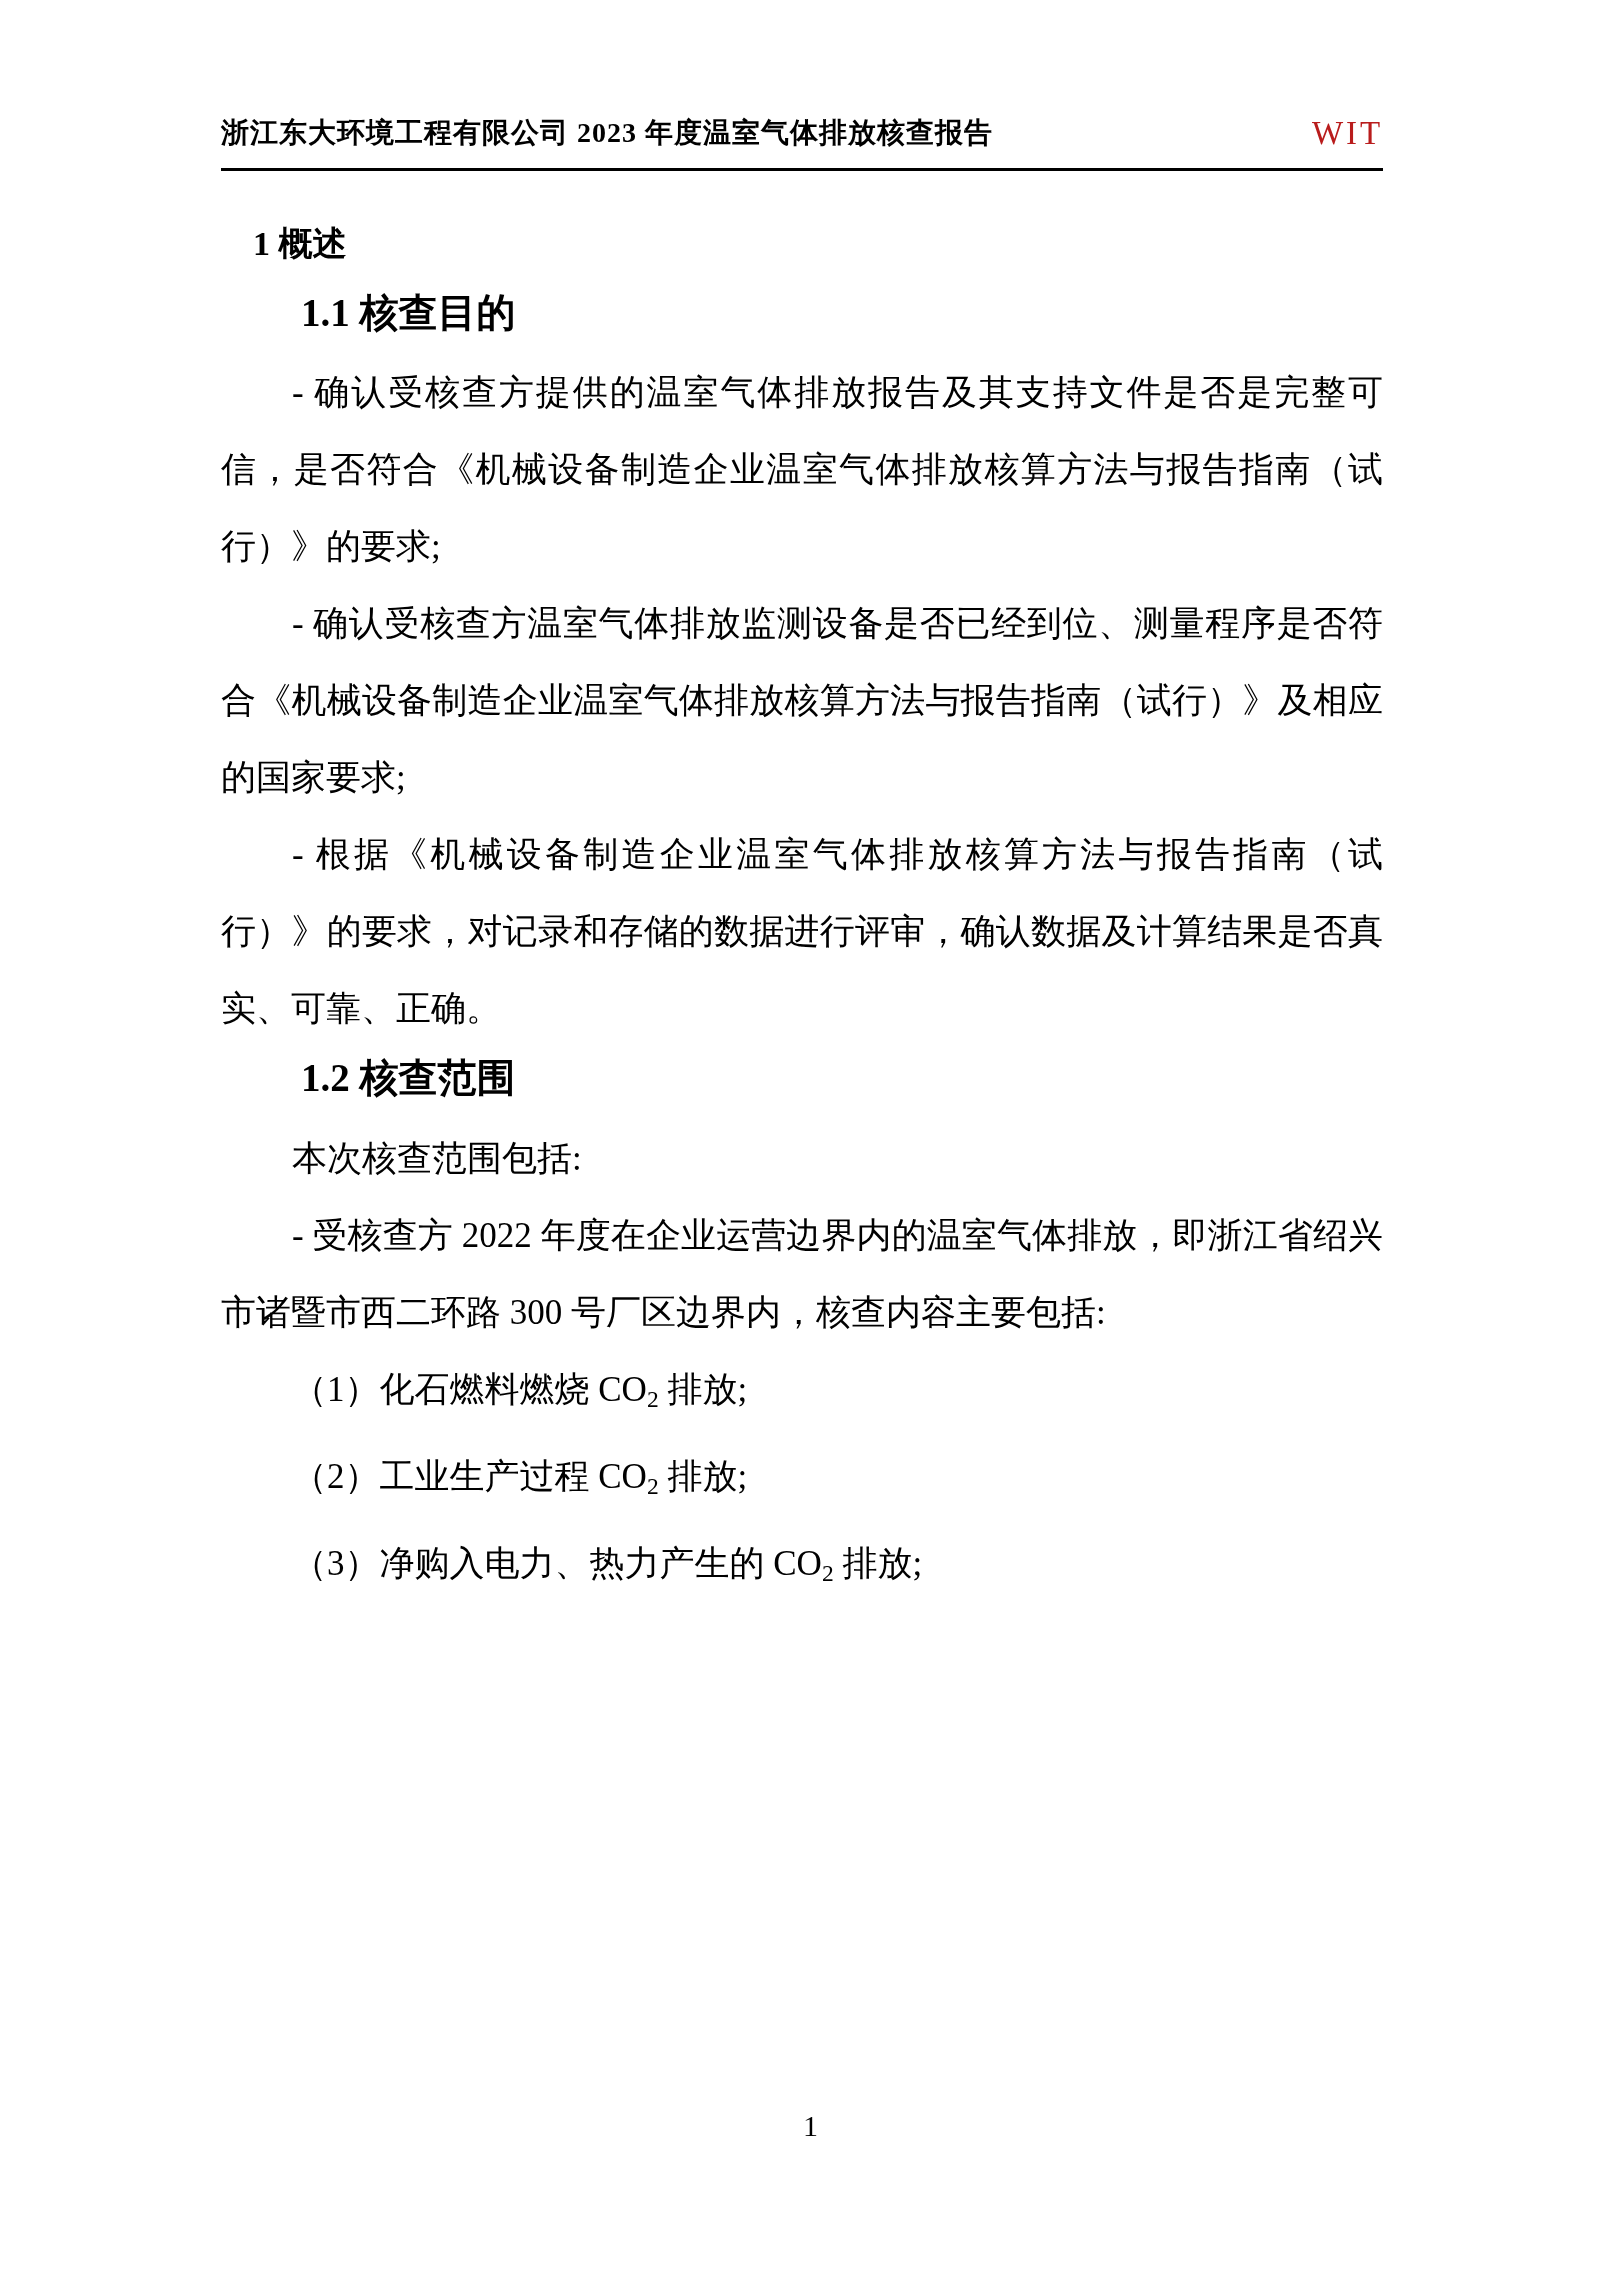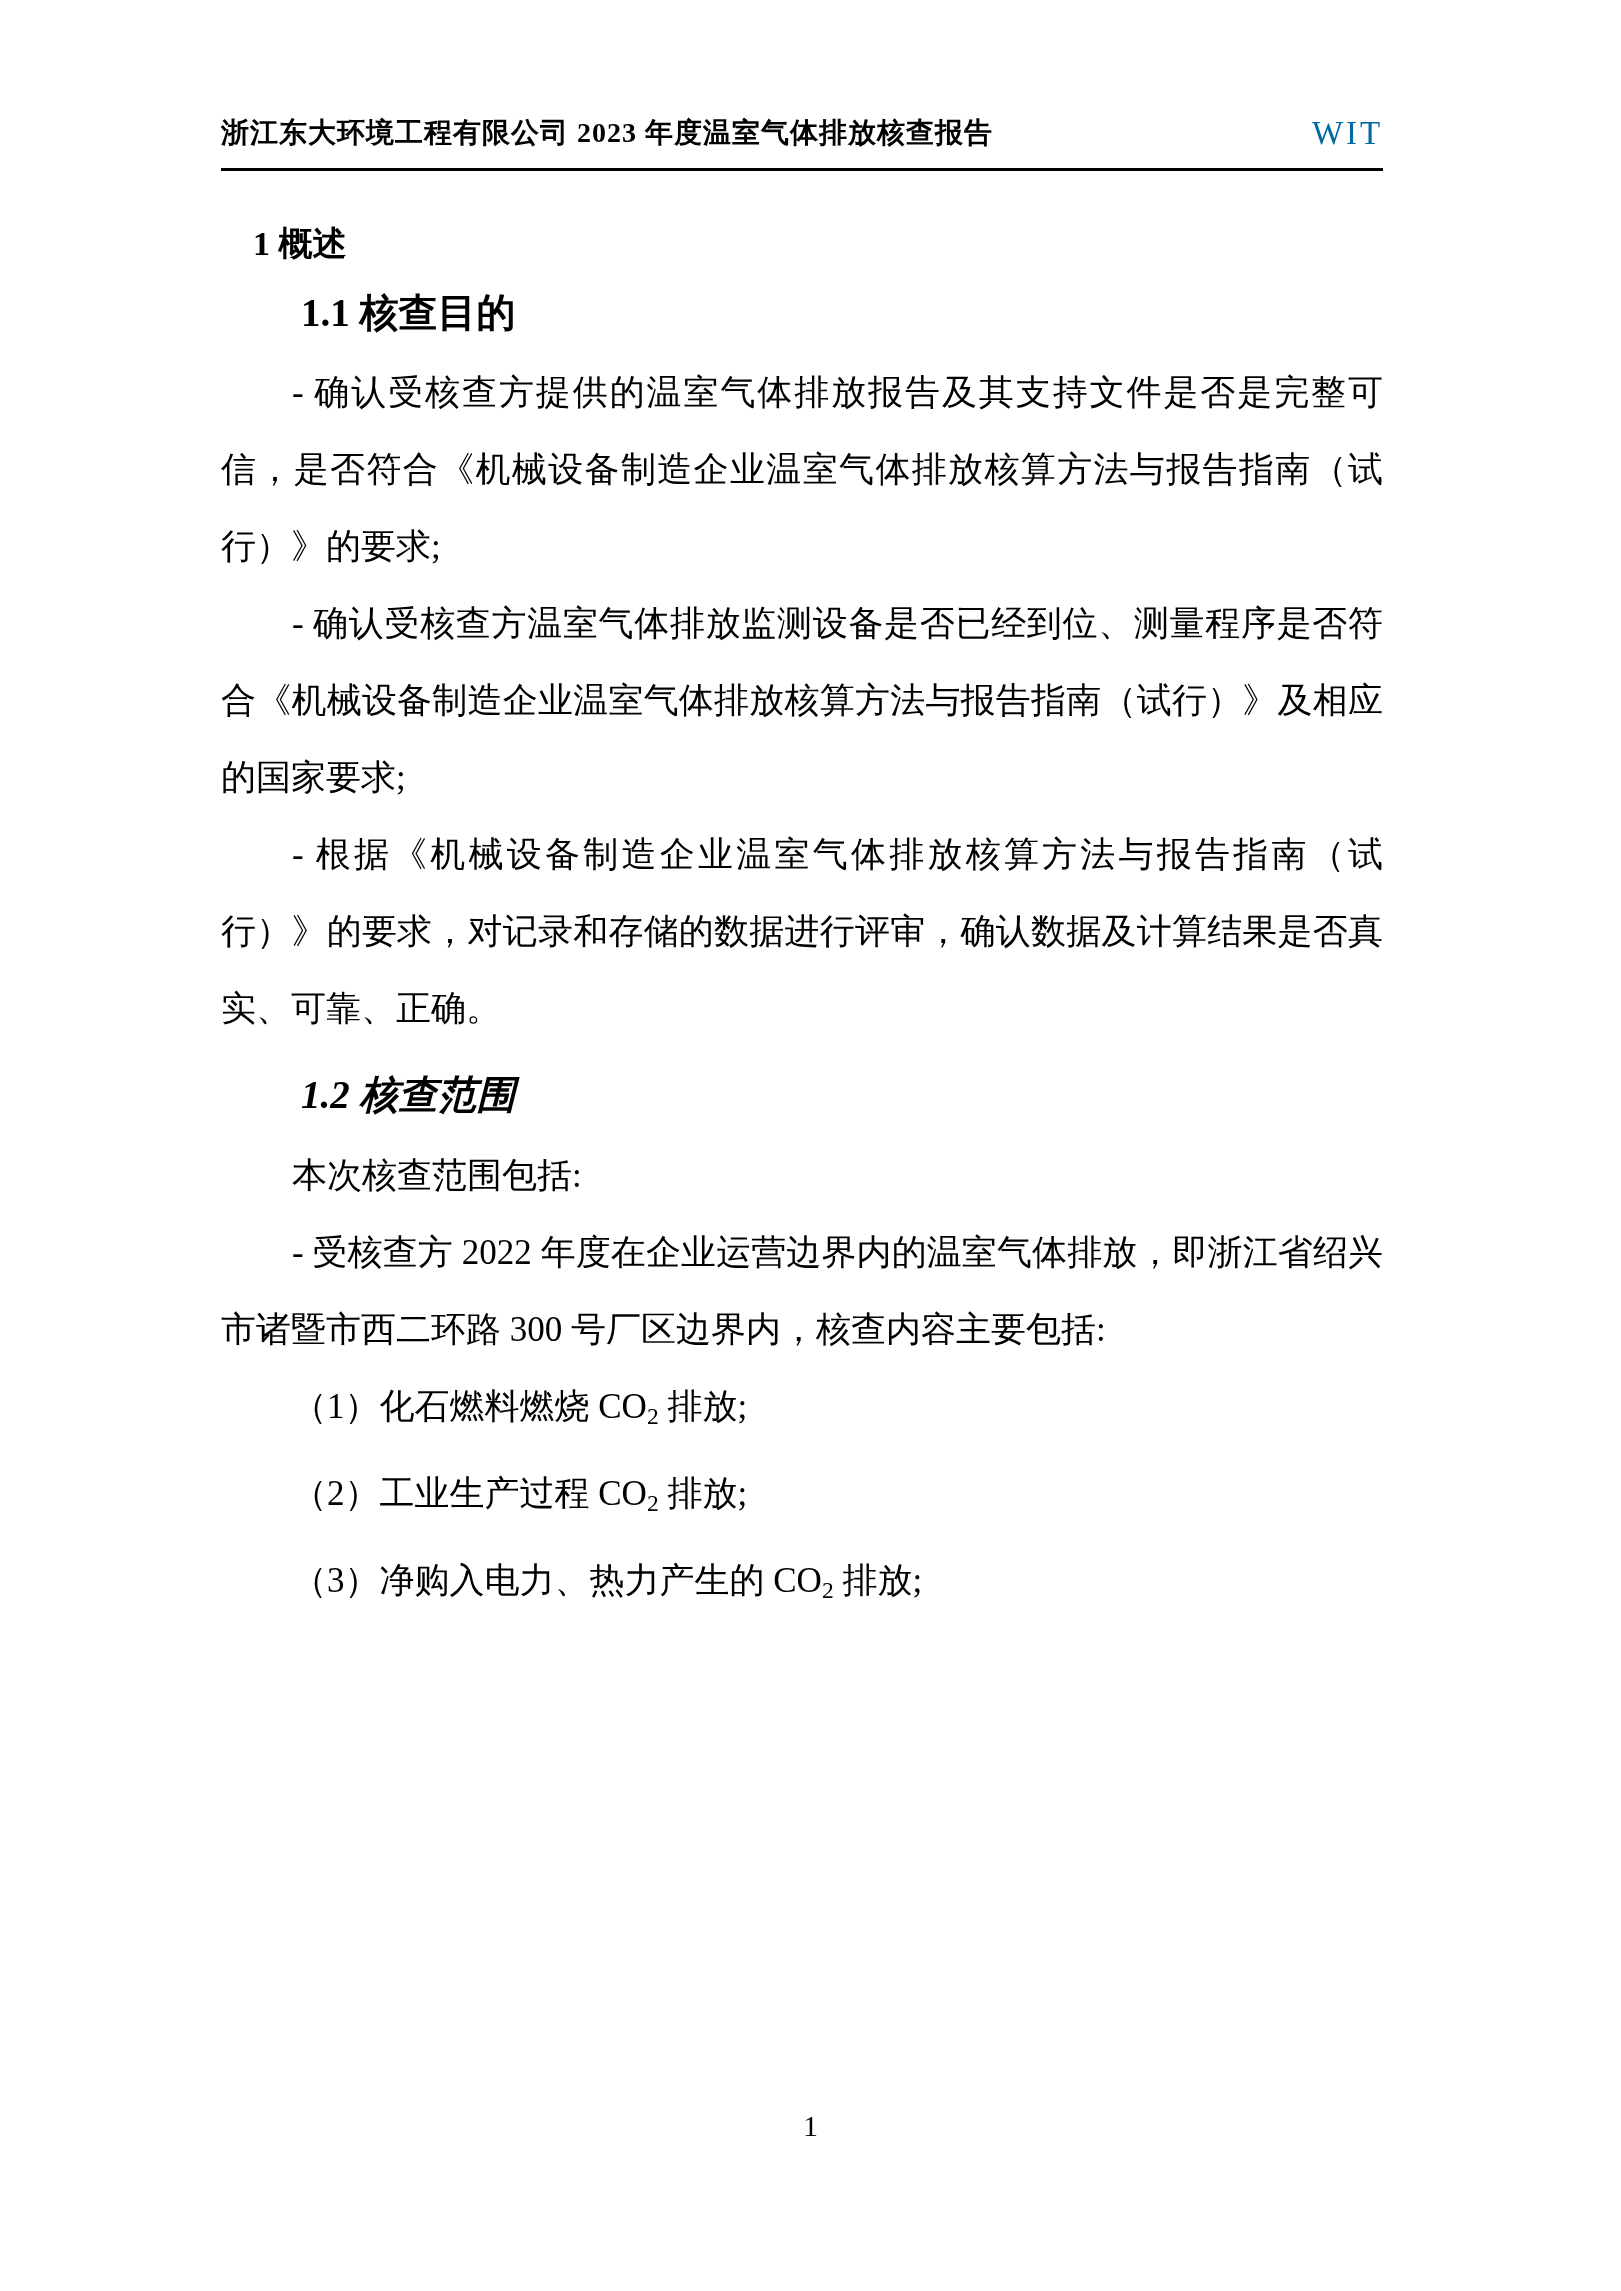--- a/index.html
+++ b/index.html
@@ -46,22 +46,21 @@
     font-weight: 700;
     line-height: 1.2;
   }
   h2.h-level2 {
     margin: 25.5px 0 0 80px;
     font-size: 39px;
     font-weight: 700;
     line-height: 1.2;
   }
   h2.h-sec2 {
-    margin-top: 25px;
-    font-style: italic;
+    margin-top: 8px;
   }
   .body-block {
     margin-top: 17.6px;
   }
   p.para {
     margin: 0;
     font-size: 35px;
     line-height: 77px;
     text-align: justify;
     text-indent: 71px;
@@ -87,21 +86,21 @@
   }
 </style>
 </head>
 <body>
 
 <div class="page">
   <div class="content">
 
     <div class="doc-header">
       <span class="title">浙江东大环境工程有限公司 2023 年度温室气体排放核查报告</span>
-      <span class="logo-text" style="color: #0369a1;">WIT</span>
+      <span class="logo-text" style="color: #b91c1c;">WIT</span>
     </div>
 
     <h1 class="h-level1">1 概述</h1>
 
     <h2 class="h-level2">1.1 核查目的</h2>
 
     <div class="body-block">
       <p class="para">- 确认受核查方提供的温室气体排放报告及其支持文件是否是完整可信，是否符合《机械设备制造企业温室气体排放核算方法与报告指南（试行）》的要求;</p>
       <p class="para">- 确认受核查方温室气体排放监测设备是否已经到位、测量程序是否符合《机械设备制造企业温室气体排放核算方法与报告指南（试行）》及相应的国家要求;</p>
       <p class="para">- 根据《机械设备制造企业温室气体排放核算方法与报告指南（试行）》的要求，对记录和存储的数据进行评审，确认数据及计算结果是否真实、可靠、正确。</p>

